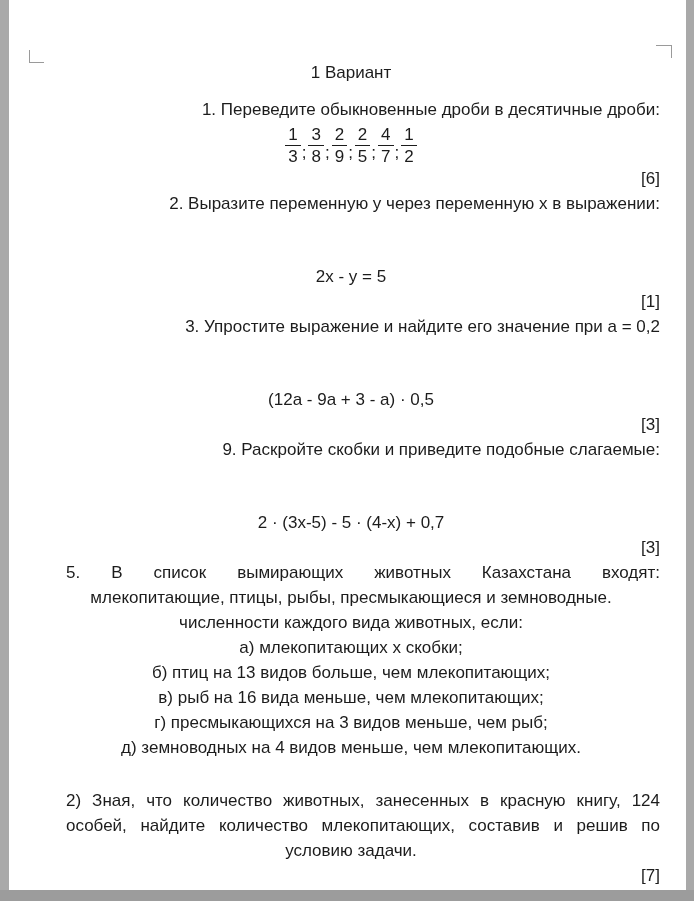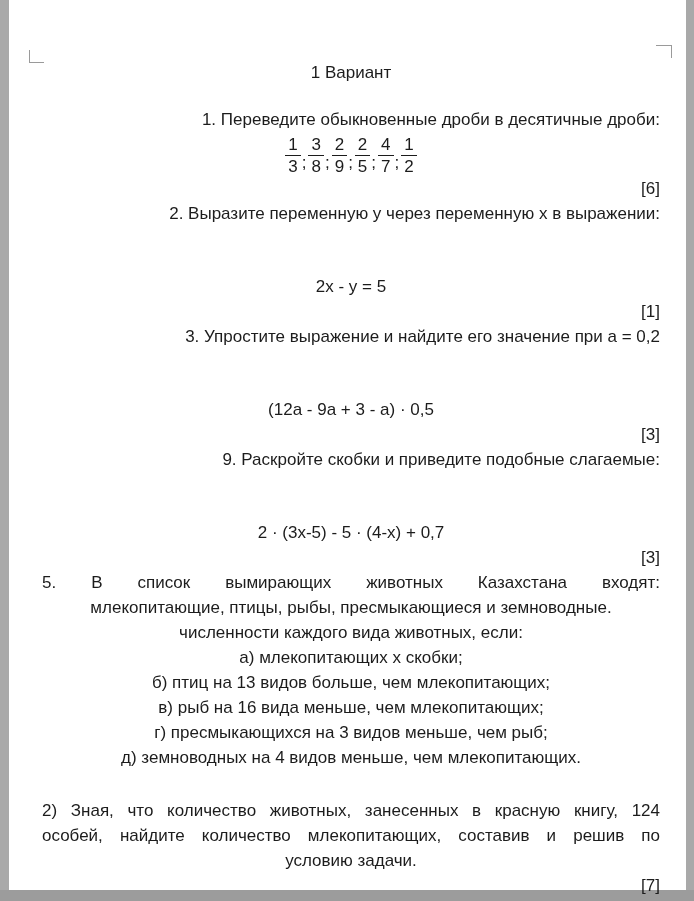--- a/index.html
+++ b/index.html
@@ -18,25 +18,25 @@
   .edge.bottom { left: 0; bottom: 0; width: 694px; height: 11px; background: #9c9c9c; }
 
   .corner { position: absolute; }
   .corner.tl { left: 29px; top: 50px; width: 15px; height: 13px;
                border-left: 1.5px solid #9a9a9a; border-bottom: 1.5px solid #9a9a9a; }
   .corner.tr { right: 22px; top: 45px; width: 16px; height: 13px;
                border-right: 1.5px solid #9a9a9a; border-top: 1.5px solid #9a9a9a; }
 
   .content { position: absolute; left: 42px; top: 60px; right: 34px; }
 
-  .title   { text-align: center; line-height: 25px; margin-bottom: 22px; }
+  .title   { text-align: center; line-height: 25px; margin-bottom: 12px; }
   .qtext   { line-height: 25px; text-align: right; }
   .center  { text-align: center; line-height: 25px; margin-top: 48px; }
   .points  { text-align: right; line-height: 25px; }
-  .jline   { line-height: 25px; text-align: justify; text-align-last: justify; }
+  .jline   { line-height: 25px; text-align: justify; text-align-last: justify; margin-left: 24px; }
   .lline   { line-height: 25px; text-align: center; }
   .part2   { margin-top: 28px; }
 
   .fracline { text-align: center; margin-top: 3px; }
   .frac {
     display: inline-flex; flex-direction: column;
     vertical-align: middle; text-align: center;
   }
   .frac .num { padding: 0 3px 1px; border-bottom: 1.6px solid #1c1c1c; line-height: 19px; }
   .frac .den { padding-top: 1px; line-height: 19px; }

